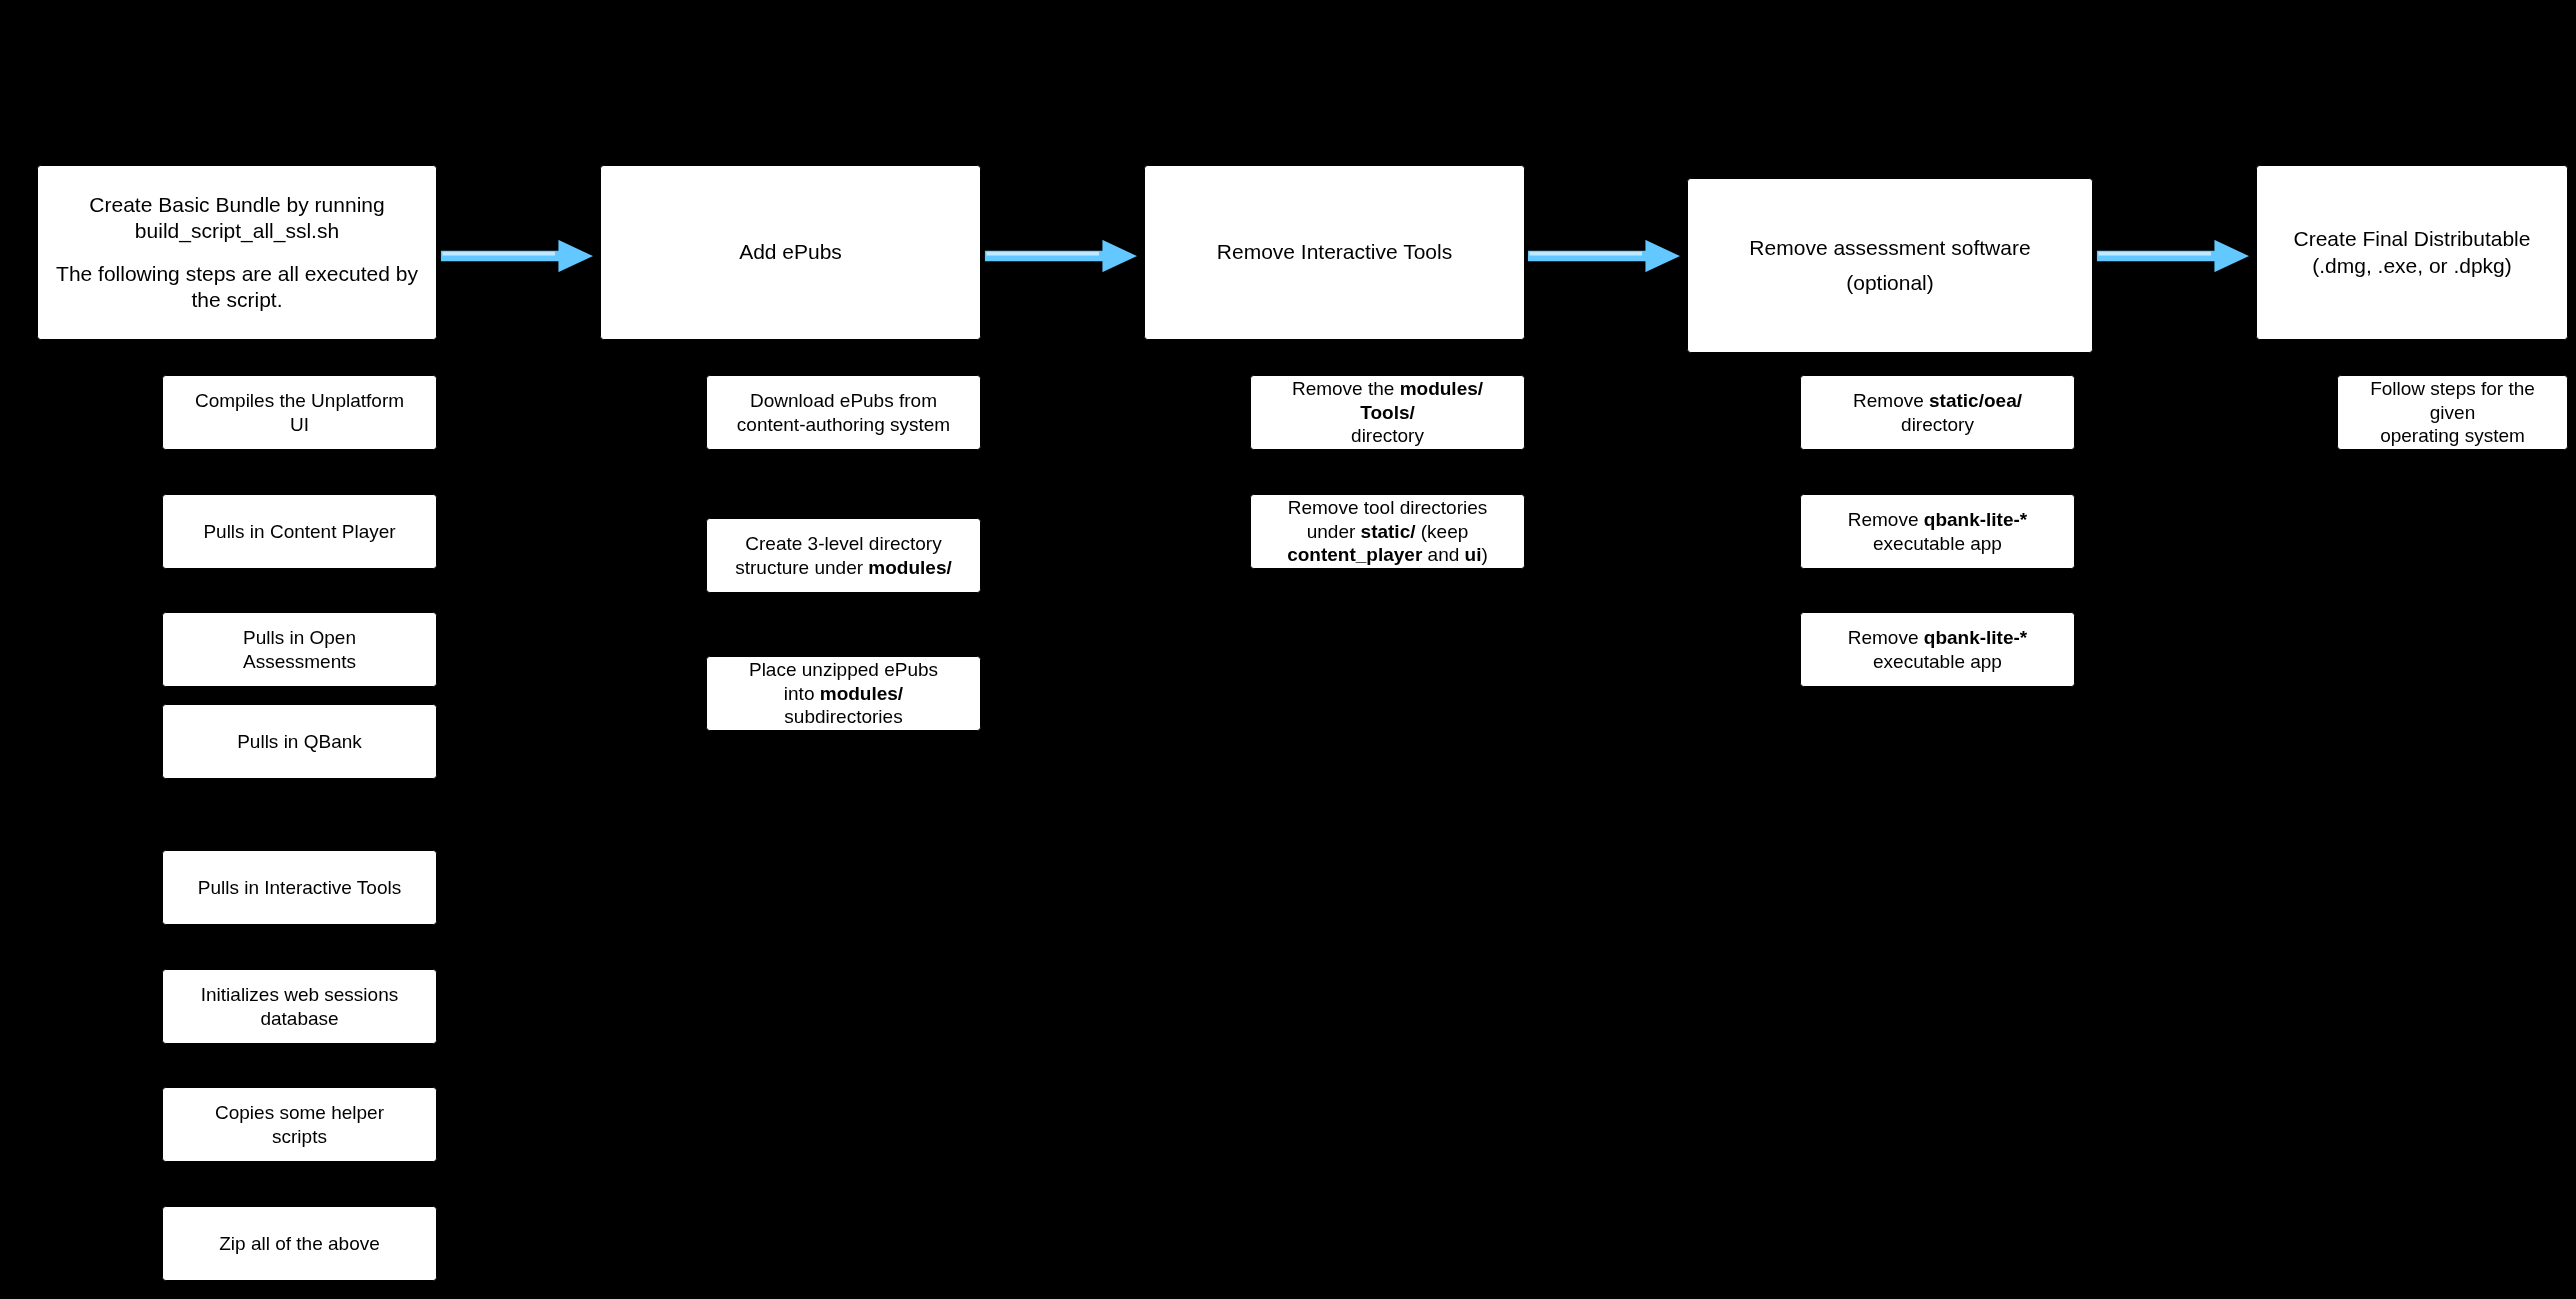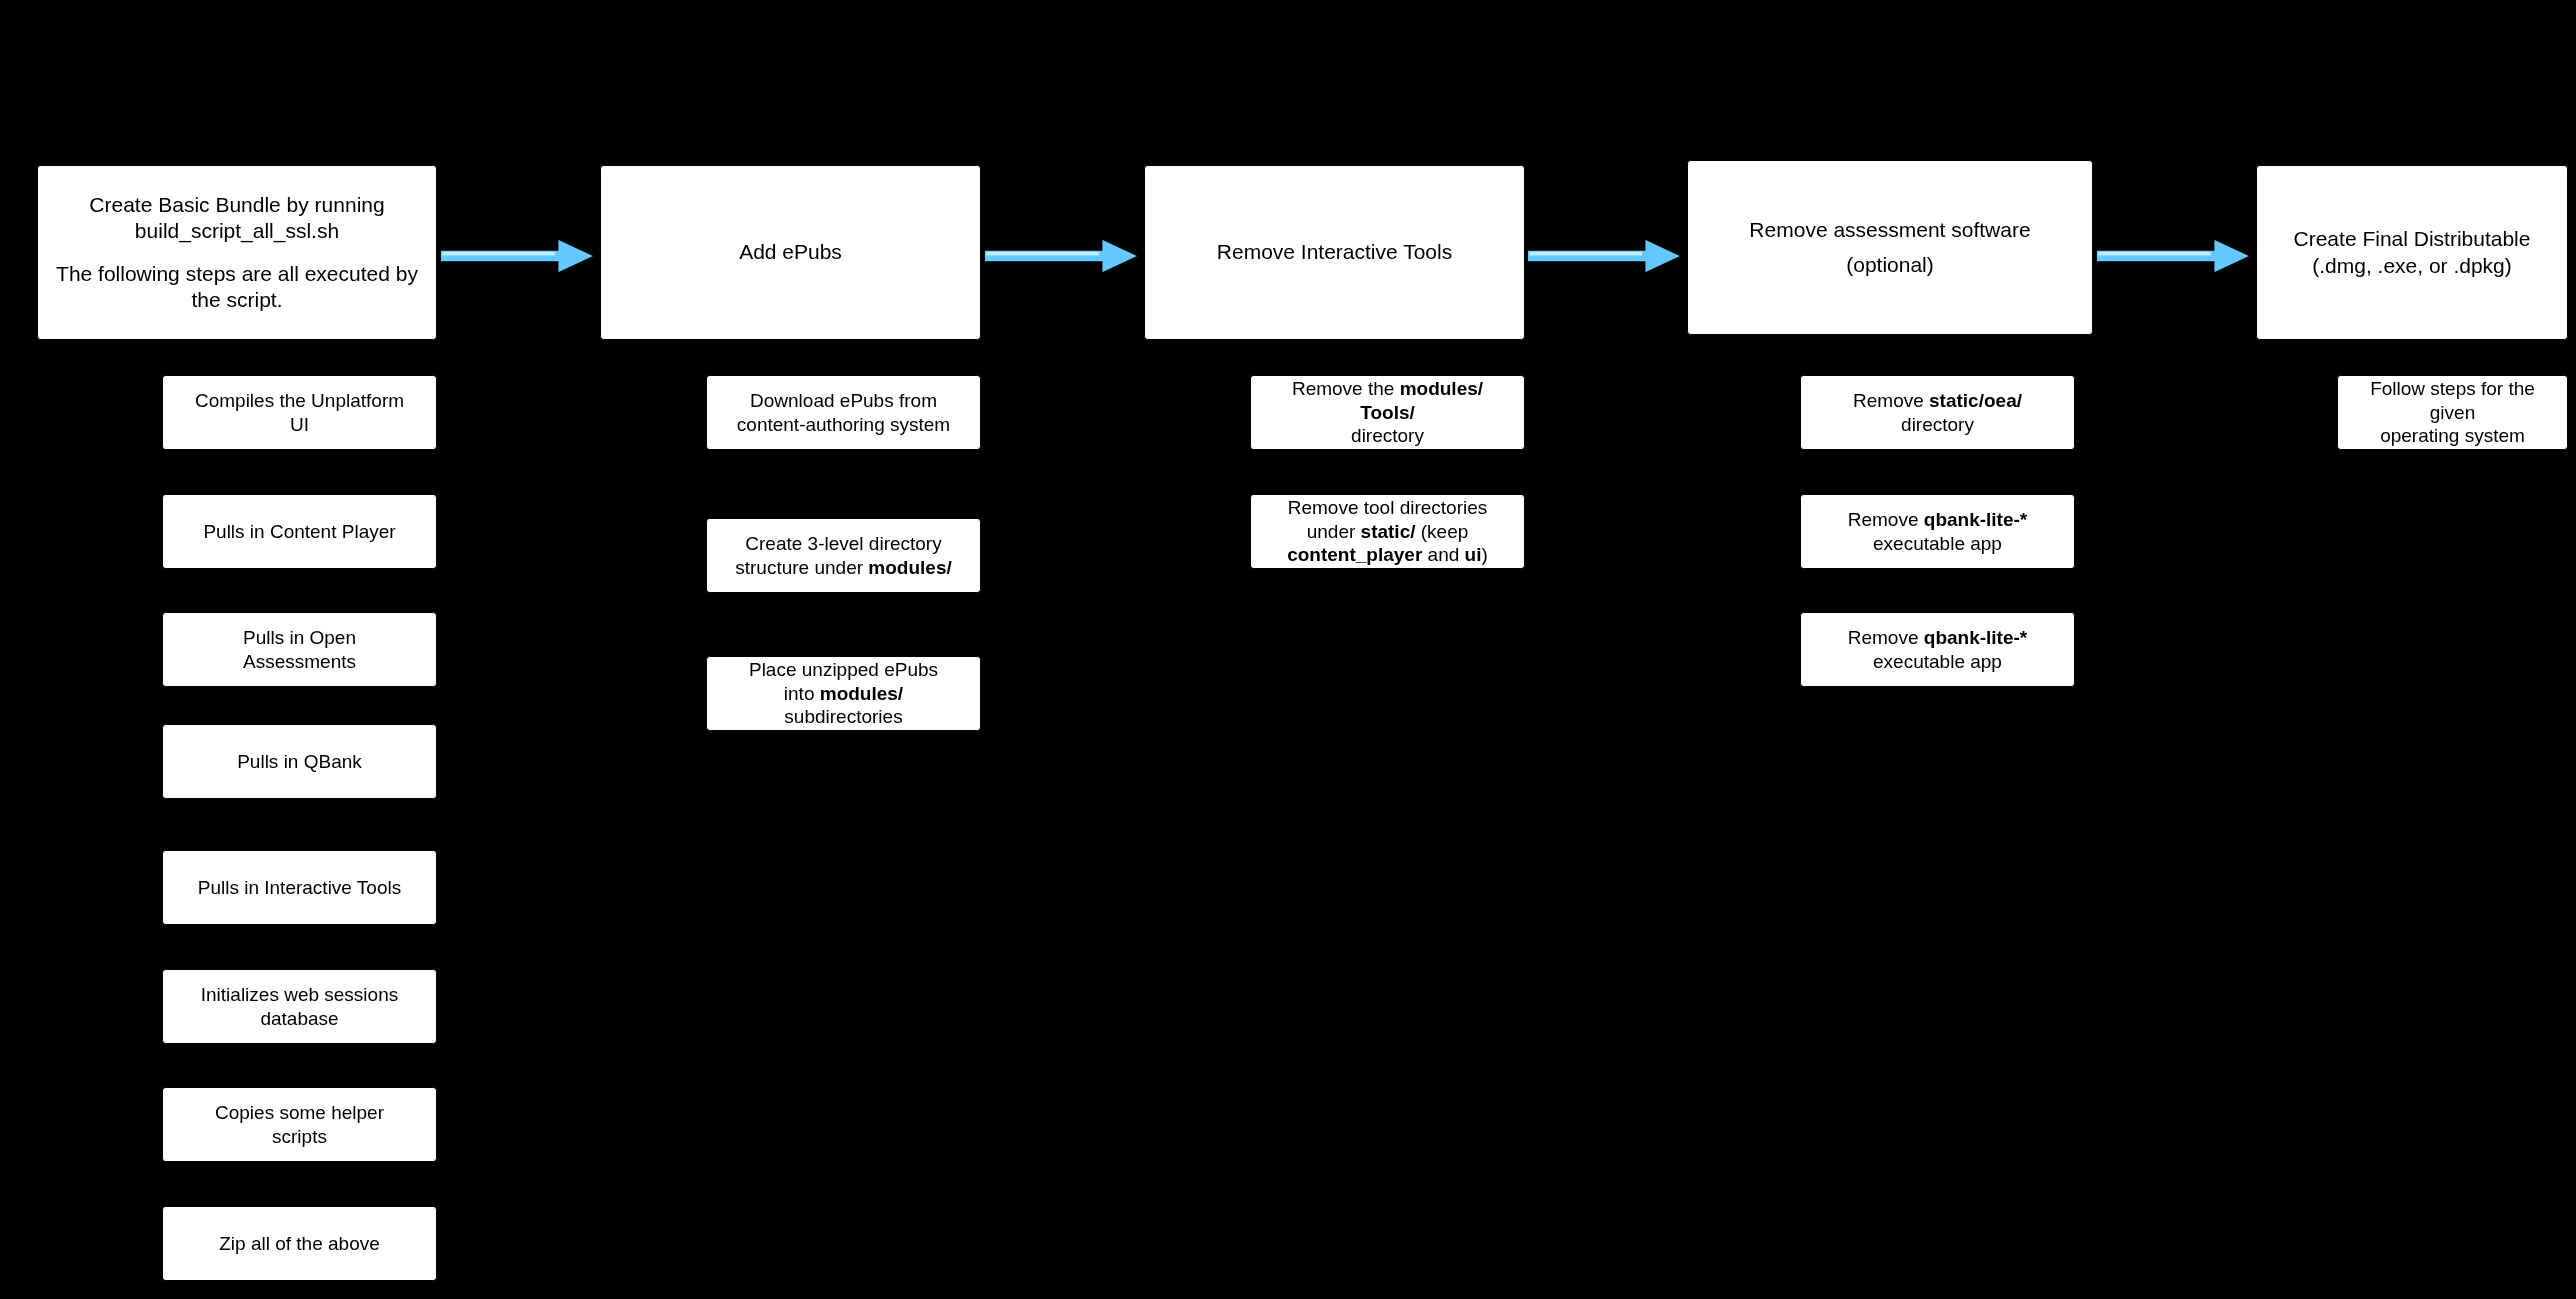--- a/index.html
+++ b/index.html
@@ -65,21 +65,21 @@
       <span class="line">Compiles the Unplatform</span>
       <span class="line">UI</span>
     </div>
     <div class="box sub-box" style="left: 162px; top: 494px; width: 275px; height: 75px;">
       <span class="line">Pulls in Content Player</span>
     </div>
     <div class="box sub-box" style="left: 162px; top: 612px; width: 275px; height: 75px;">
       <span class="line">Pulls in Open</span>
       <span class="line">Assessments</span>
     </div>
-    <div class="box sub-box" style="left: 162px; top: 724px; width: 275px; height: 75px;">
+    <div class="box sub-box" style="left: 162px; top: 704px; width: 275px; height: 75px;">
       <span class="line">Pulls in QBank</span>
     </div>
     <div class="box sub-box" style="left: 162px; top: 850px; width: 275px; height: 75px;">
       <span class="line">Pulls in Interactive Tools</span>
     </div>
     <div class="box sub-box" style="left: 162px; top: 969px; width: 275px; height: 75px;">
       <span class="line">Initializes web sessions</span>
       <span class="line">database</span>
     </div>
     <div class="box sub-box" style="left: 162px; top: 1087px; width: 275px; height: 75px;">
@@ -109,21 +109,21 @@
       <span class="line">Remove Interactive Tools</span>
     </div>
     <div class="box sub-box" style="left: 1250px; top: 375px; width: 275px; height: 75px;"><span class="line">Remove the <b>modules/</b></span><b>
         <span class="line">Tools/</span>
       </b> directory</div>
     <div class="box sub-box" style="left: 1250px; top: 494px; width: 275px; height: 75px;">
       <span class="line">Remove tool directories</span>
       <span class="line">under <b>static/</b> (keep</span>
       <span class="line"><b>content_player</b> and <b>ui</b>)</span>
     </div>
-    <div class="box main-box" style="left: 1687px; top: 160px; width: 406px; height: 175px; gap: 8px;">
+    <div class="box main-box" style="left: 1687px; top: 178px; width: 406px; height: 175px; gap: 8px;">
       <span class="line">Remove assessment software</span>
       <span class="line">(optional)</span>
     </div>
     <div class="box sub-box" style="left: 1800px; top: 375px; width: 275px; height: 75px;">
       <span class="line">Remove <b>static/oea/</b></span>
       <span class="line">directory</span>
     </div>
     <div class="box sub-box" style="left: 1800px; top: 494px; width: 275px; height: 75px;">
       <span class="line">Remove <b>qbank-lite-*</b></span>
       <span class="line">executable app</span>

